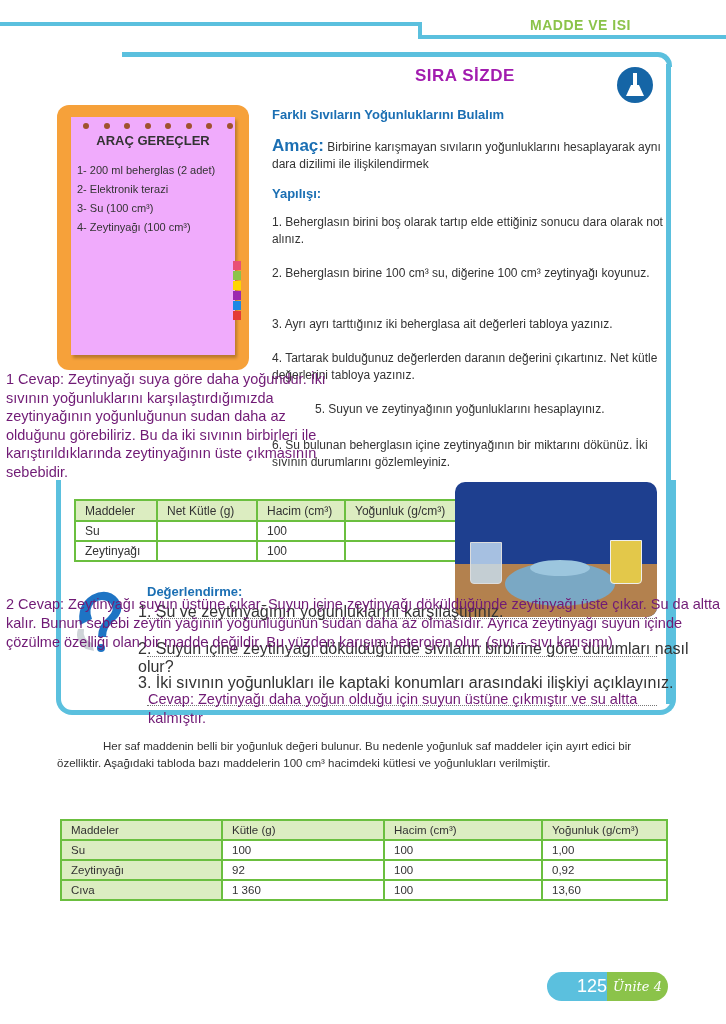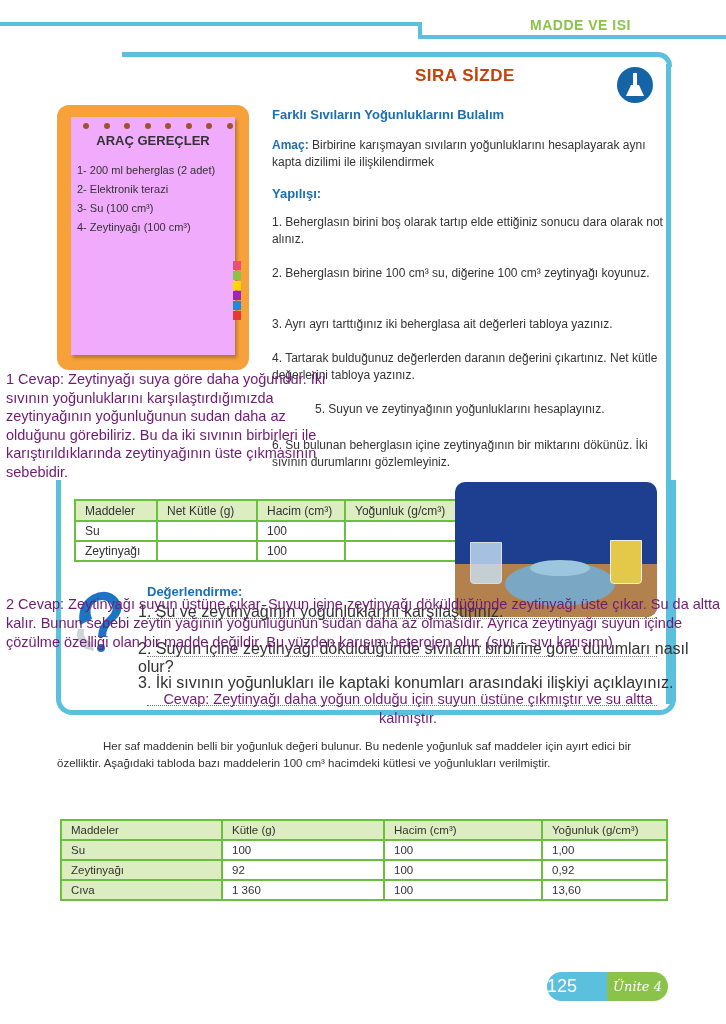--- a/index.html
+++ b/index.html
@@ -13,21 +13,21 @@
   .hdr-title { position:absolute; left:530px; top:17px; font-size:14px; font-weight:bold; color:#8bc34a; letter-spacing:0.5px; }
 
   
   .frame-top { position:absolute; left:122px; top:52px; width:545px; height:10px;
                border-top:5px solid #5bc0de; border-right:5px solid #5bc0de; border-top-right-radius:14px; }
   .frame-right { position:absolute; left:666px; top:64px; width:5px; height:640px; background:#5bc0de; }
   .frame-bottom { position:absolute; left:56px; top:480px; width:610px; height:230px;
                   border-left:5px solid #5bc0de; border-bottom:5px solid #5bc0de; border-right:5px solid #5bc0de;
                   border-bottom-left-radius:16px; border-bottom-right-radius:16px; border-top:none; }
 
-  .sira { position:absolute; left:415px; top:66px; font-size:17px; font-weight:bold; color:#c2410c; letter-spacing:0.5px; }
+  .sira { position:absolute; left:415px; top:66px; font-size:17px; font-weight:bold; color:#a21caf; letter-spacing:0.5px; }
   .flask-icon { position:absolute; left:617px; top:67px; width:36px; height:36px; border-radius:50%; background:#1565a6; }
 
   
   .notepad { position:absolute; left:57px; top:105px; width:192px; height:265px; background:#f6a13a; border-radius:12px; }
   .paper { position:absolute; left:14px; top:12px; width:164px; height:238px; background:#f0abfc; box-shadow:2px 3px 3px rgba(0,0,0,0.25); }
   .dots { position:absolute; left:12px; top:6px; width:150px; display:flex; justify-content:space-between; }
   .dot { width:6px; height:6px; border-radius:50%; background:#a0522d; }
   .np-title { position:absolute; left:0; top:16px; width:164px; text-align:center; font-size:13px; font-weight:bold; color:#333; }
   .np-list { position:absolute; left:6px; top:44px; font-size:11px; line-height:19px; color:#333; }
   .tabs { position:absolute; left:176px; top:156px; width:8px; }
@@ -55,21 +55,21 @@
   .beaker-o { position:absolute; left:155px; top:58px; width:30px; height:42px; background:#e3c84a; border:1px solid #eee; border-radius:0 0 4px 4px; }
 
   .deg-title { position:absolute; left:147px; top:584px; font-size:13px; font-weight:bold; color:#1b6fb3; }
   .q { position:absolute; left:138px; font-size:16px; color:#333; }
   .dotline { position:absolute; left:147px; width:510px; border-bottom:1.5px dotted #777; }
   .head-icon { position:absolute; left:68px; top:585px; width:60px; height:70px; }
 
   .para { position:absolute; left:57px; top:738px; width:610px; font-size:11.5px; line-height:17px; color:#333; }
 
   .pagebadge { position:absolute; left:547px; top:972px; width:121px; height:29px; border-radius:15px; overflow:hidden; display:flex; }
-  .pg-num { width:60px; background:#5bc0de; color:#fff; font-size:18px; text-align:left; line-height:29px; }
+  .pg-num { width:60px; background:#5bc0de; color:#fff; font-size:18px; text-align:right; line-height:29px; }
   .pg-unit { width:61px; background:#8bc34a; color:#fff; font-size:13px; font-style:italic; line-height:29px; text-align:center; font-family:"DejaVu Serif", serif; }
 </style>
 </head>
 <body>
 
 <div class="hdr-line"></div>
 <div class="hdr-step"></div>
 <div class="hdr-line2"></div>
 <div class="hdr-title">MADDE VE ISI</div>
 
@@ -110,22 +110,22 @@
       <div style="background:#8bc34a"></div>
       <div style="background:#ffd600"></div>
     <div style="background:#9c27b0"></div>
       <div style="background:#1e88e5"></div>
       <div style="background:#e53935"></div>
   </div>
 </div>
 
 <div class="rt blue-h" style="top:106px; font-size:13px;">Farklı Sıvıların Yoğunluklarını Bulalım</div>
 <div class="rt" style="top:137px;">
-  <span class="blue-h" style="font-size:12px;">Amaç:</span>
-  <span>Birbirine karışmayan sıvıların yoğunluklarını hesaplayarak aynı kapta dizilimi ile ilişkilendirmek</span>
+  <span class="blue-h" style="font-size:17px;">Amaç:</span>
+  <span>Birbirine karışmayan sıvıların yoğunluklarını hesaplayarak aynı dara dizilimi ile ilişkilendirmek</span>
 </div>
 <div class="rt blue-h" style="top:185px; font-size:13px;">Yapılışı:</div>
 <div class="rt" style="top:214px;">1. Beherglasın birini boş olarak tartıp elde ettiğiniz sonucu dara olarak not alınız.</div>
 <div class="rt" style="top:265px;">2. Beherglasın birine 100 cm³ su, diğerine 100 cm³ zeytinyağı koyunuz.</div>
 <div class="rt" style="top:316px;">3. Ayrı ayrı tarttığınız iki beherglasa ait değerleri tabloya yazınız.</div>
 <div class="rt" style="top:350px;">4. Tartarak bulduğunuz değerlerden daranın değerini çıkartınız. Net kütle değerlerini tabloya yazınız.</div>
 <div class="rt" style="top:401px;margin-left:43px;">5. Suyun ve zeytinyağının yoğunluklarını hesaplayınız.</div>
 <div class="rt" style="top:437px;">6. Su bulunan beherglasın içine zeytinyağının bir miktarını dökünüz. İki sıvının durumlarını gözlemleyiniz.</div>
 
 <div class="red" style="left:6px; top:370px; width:335px;">1 Cevap: Zeytinyağı suya göre daha yoğundur. İki sıvının yoğunluklarını karşılaştırdığımızda zeytinyağının yoğunluğunun sudan daha az olduğunu görebiliriz. Bu da iki sıvının birbirleri ile karıştırıldıklarında zeytinyağının üste çıkmasının sebebidir.</div>
@@ -170,21 +170,21 @@
 </div>
 <div class="deg-title">Değerlendirme:</div>
 <div class="q" style="top:603px;">1. Su ve zeytinyağının yoğunluklarını karşılaştırınız.</div>
 <div class="dotline" style="top:618px;"></div>
 <div class="q" style="top:640px;">2. Suyun içine zeytinyağı döküldüğünde sıvıların birbirine göre durumları nasıl olur?</div>
 <div class="dotline" style="top:656px;"></div>
 <div class="q" style="top:674px;">3. İki sıvının yoğunlukları ile kaptaki konumları arasındaki ilişkiyi açıklayınız.</div>
 <div class="dotline" style="top:705px;"></div>
 
 <div class="red" style="left:6px; top:595px; width:715px; line-height:19px;">2 Cevap: Zeytinyağı suyun üstüne çıkar. Suyun içine zeytinyağı döküldüğünde zeytinyağı üste çıkar. Su da altta kalır. Bunun sebebi zeytin yağının yoğunluğunun sudan daha az olmasıdır. Ayrıca zeytinyağı suyun içinde çözülme özelliği olan bir madde değildir. Bu yüzden karışım heterojen olur. (sıvı – sıvı karışımı)</div>
-<div class="red" style="left:148px; top:690px; width:520px;text-align:center;">Cevap: Zeytinyağı daha yoğun olduğu için suyun üstüne çıkmıştır ve su altta kalmıştır.</div>
+<div class="red" style="left:148px; top:690px; width:520px;">Cevap: Zeytinyağı daha yoğun olduğu için suyun üstüne çıkmıştır ve su altta kalmıştır.</div>
 
 <div class="para">
   <span style="display:inline-block; width:46px;"></span><span>Her saf maddenin belli bir yoğunluk değeri bulunur. Bu nedenle yoğunluk saf maddeler için ayırt edici bir özelliktir. Aşağıdaki tabloda bazı maddelerin 100 cm³ hacimdeki kütlesi ve yoğunlukları verilmiştir.</span>
 </div>
 
 <table class="t2 abs" style="left:60px; top:819px; width:608px;">
   <tbody>
       <tr>
     <th style="width:141px">Maddeler</th>
     <th style="width:142px">Kütle (g)</th>

